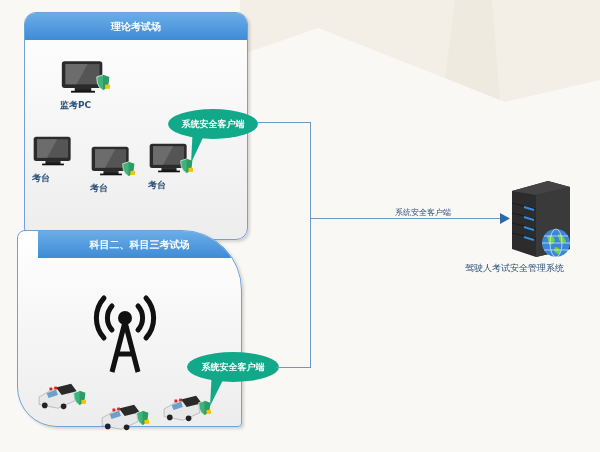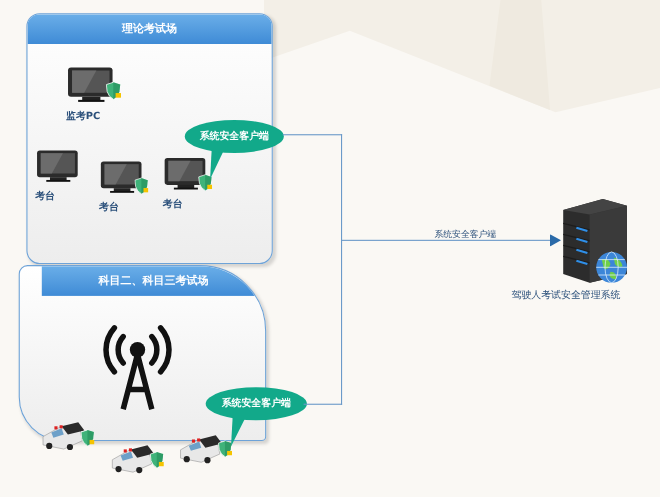--- a/index.html
+++ b/index.html
@@ -15,21 +15,21 @@
     border: 1px solid #6ea3d8; border-radius: 8px 60px 4px 40px;
     box-shadow: 2px 2px 3px rgba(0,0,0,0.15);
     overflow: hidden;
   }
   .zone-header {
     height: 27px; background: linear-gradient(#6aaee8, #3f8bd6);
     color: #fff; font-size: 10px; font-weight: bold;
     text-align: center; line-height: 27px;
   }
   #zone1 { left: 24px; top: 12px; width: 224px; height: 228px; border-radius: 12px; }
-  #zone2 { left: 17px; top: 241px; width: 225px; height: 160px; padding-left: 20px; }
+  #zone2 { left: 17px; top: 230px; width: 225px; height: 197px; padding-left: 20px; }
 
   .node { position: absolute; text-align: left; }
   .node-label { font-size: 9px; color: #2a4f7a; font-weight: bold; margin-top: 1px; display: block; }
 
   .bubble {
     position: absolute; background: #12a98a; color: #fff; font-size: 9px; font-weight: bold;
     border-radius: 50%; text-align: center;
   }
 
   .link { position: absolute; background: #6b9ac9; }

